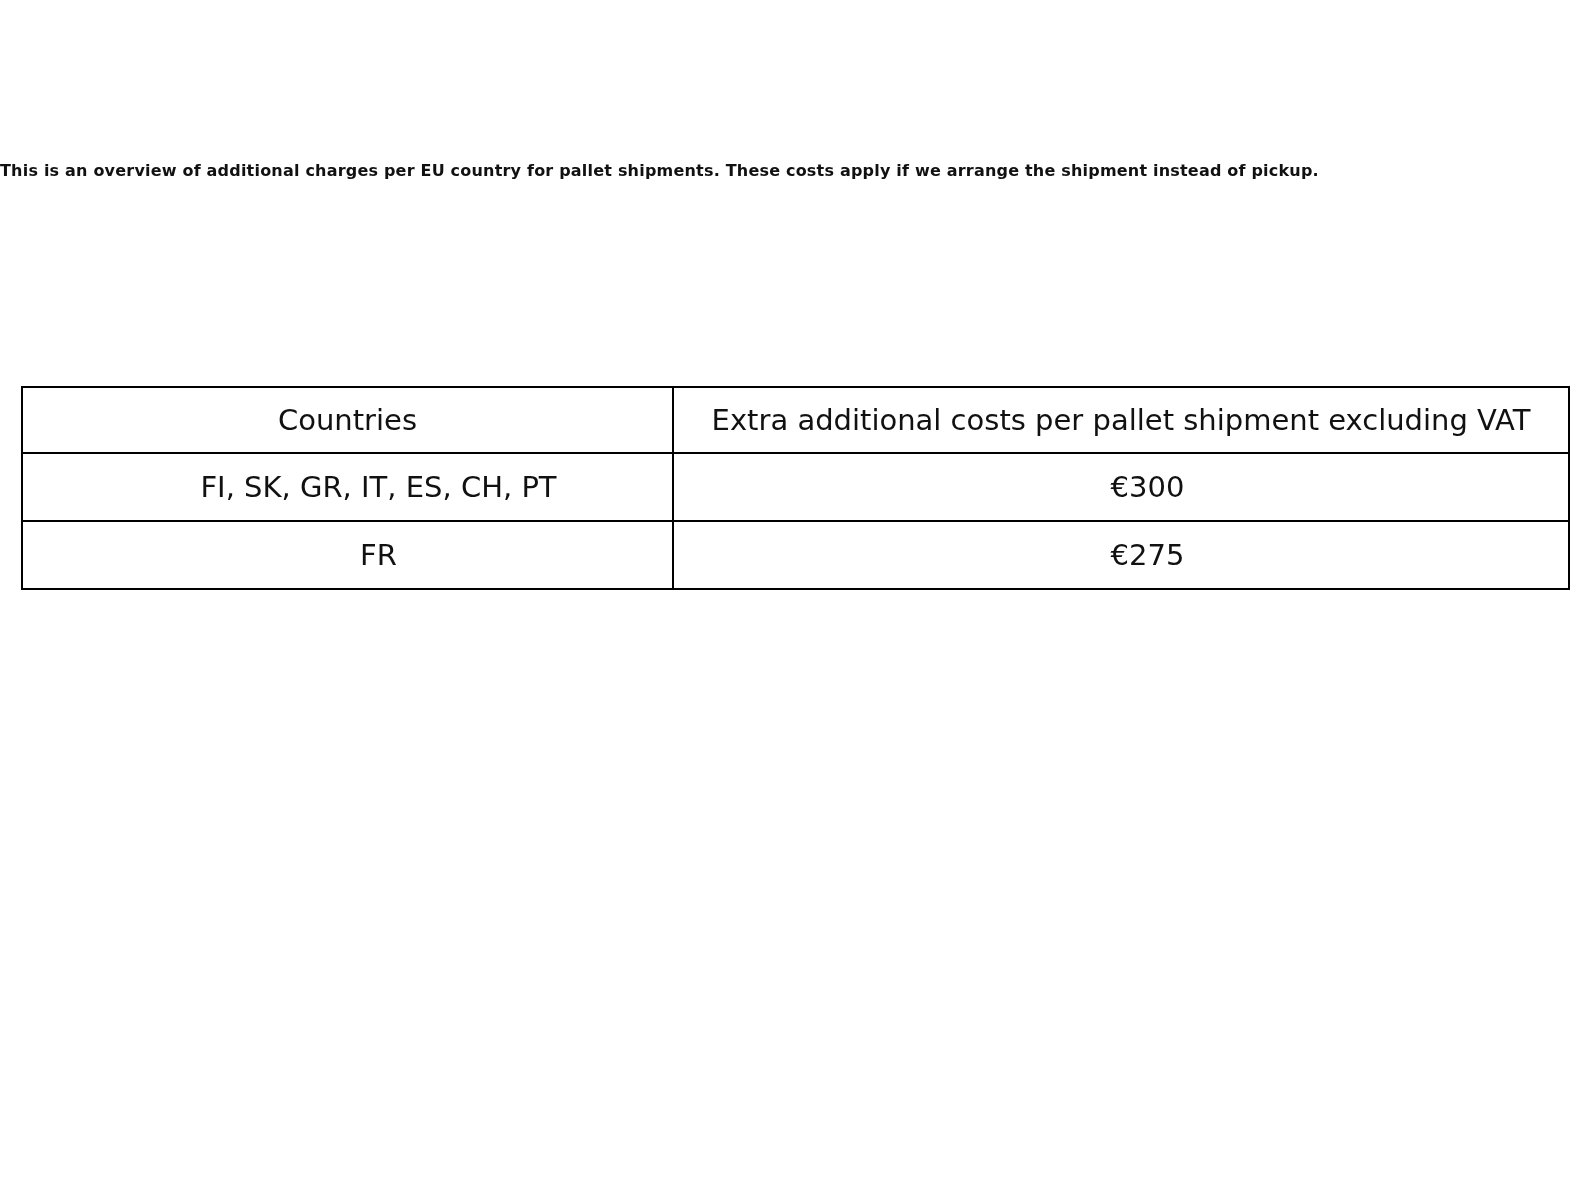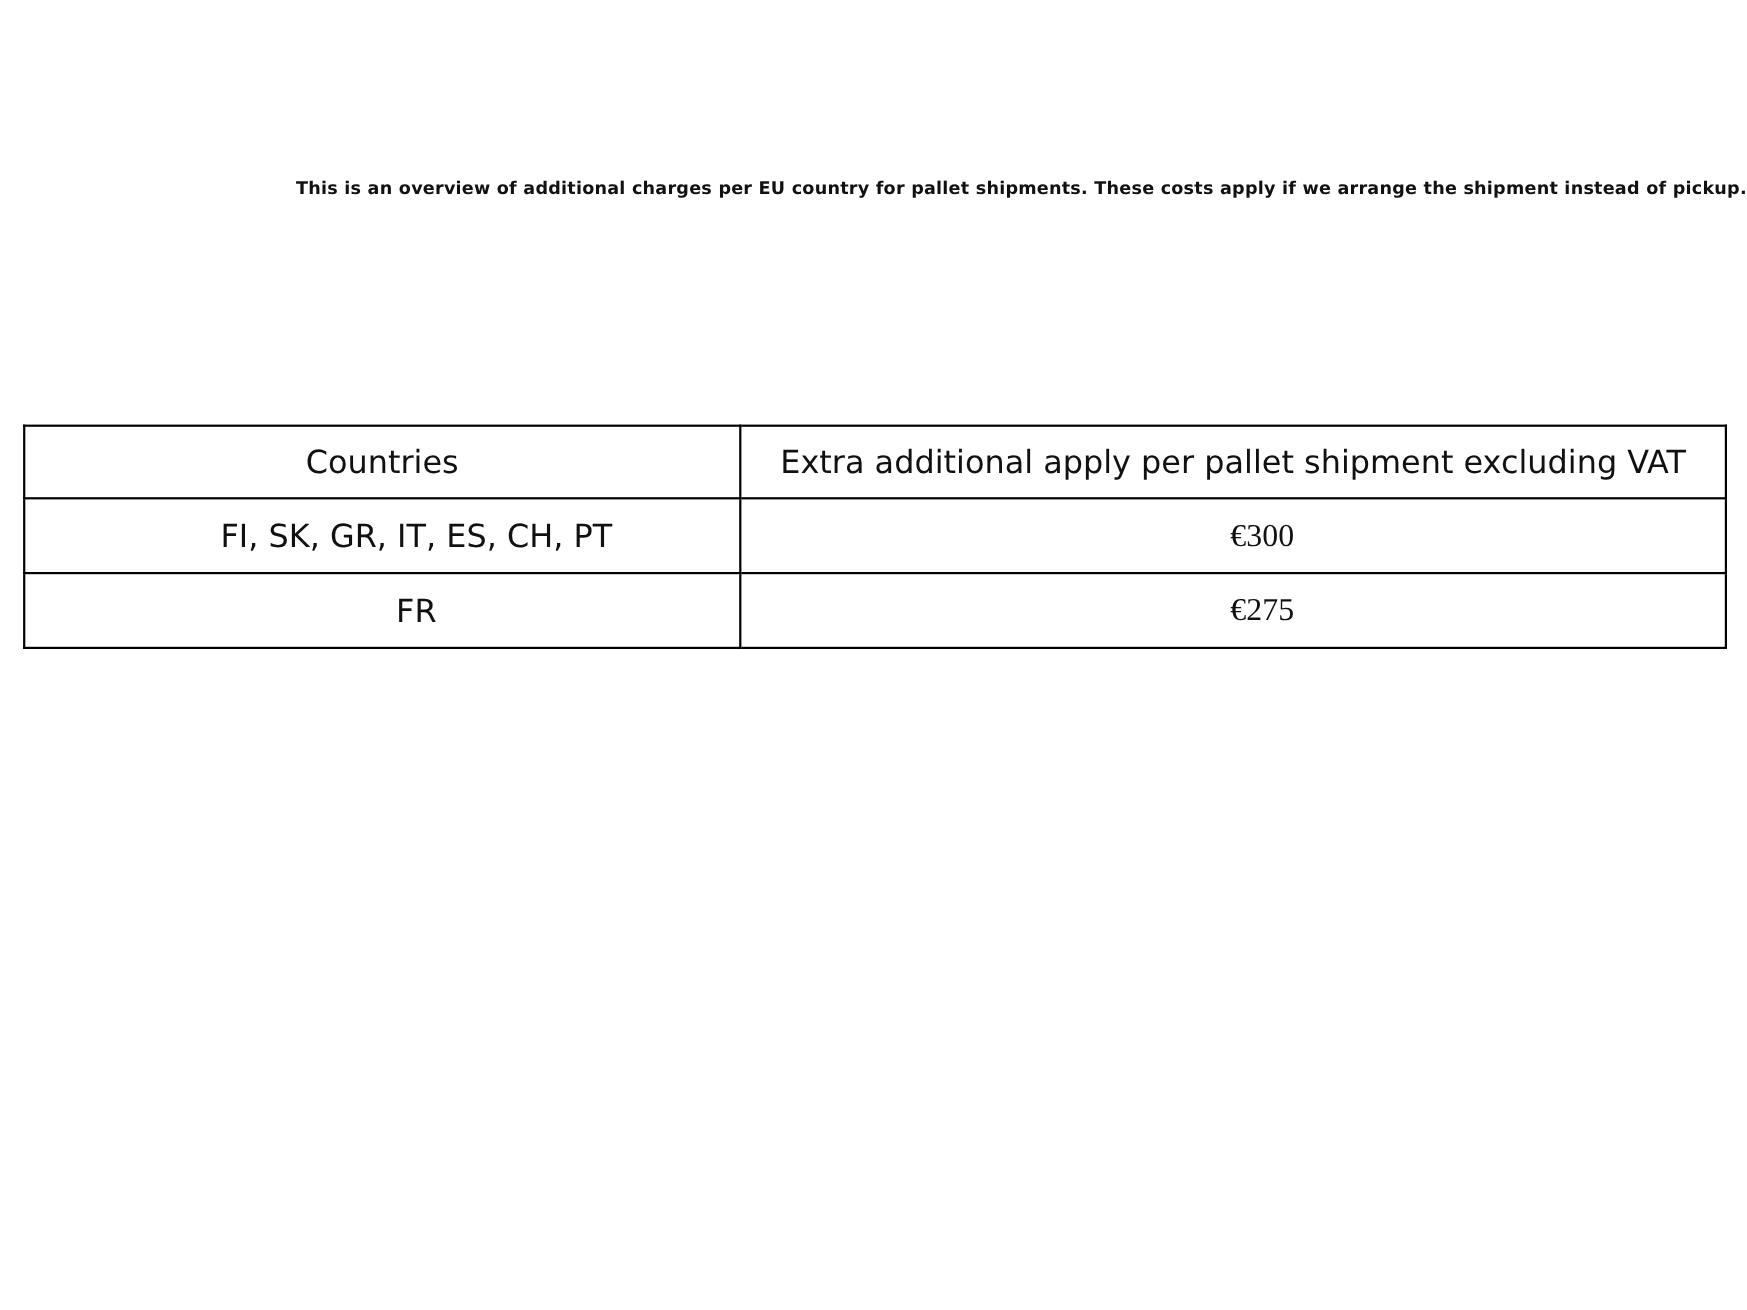--- a/index.html
+++ b/index.html
@@ -13,21 +13,21 @@
     position: relative;
     font-family: "DejaVu Sans", sans-serif;
     color: #111111;
   }
   .intro {
     position: absolute;
     top: 161px;
     left: 0;
     width: 100%;
     margin: 0;
-    text-align: right;
+    text-align: left;
     font-size: 16px;
     font-weight: bold;
     letter-spacing: 0.2px;
     color: #111111;
   }
   table.charges-table {
     position: absolute;
     left: 21px;
     top: 386px;
     width: 1547px;
@@ -52,39 +52,38 @@
   }
   .charges-table td {
     height: 66px;
     text-align: center;
   }
   td.cell-countries {
     padding-left: 62px;
   }
   td.cell-cost {
     padding-left: 53px;
-    font-family: Liberation Serif, serif;
   }
 </style>
 </head>
 <body>
 
 <div class="page">
 
   <p class="intro">This is an overview of additional charges per EU country for pallet shipments. These costs apply if we arrange the shipment instead of pickup.</p>
 
   <table class="charges-table">
     <colgroup>
       <col style="width:651px">
       <col style="width:896px">
     </colgroup>
     <thead>
       <tr>
         <th class="col-countries">Countries</th>
-        <th class="col-costs">Extra additional apply per pallet shipment excluding VAT</th>
+        <th class="col-costs">Extra additional costs per pallet shipment excluding VAT</th>
       </tr>
     </thead>
     <tbody>
       <tr>
         <td class="cell-countries">FI, SK, GR, IT, ES, CH, PT</td>
         <td class="cell-cost">€300</td>
       </tr>
       <tr>
         <td class="cell-countries">FR</td>
         <td class="cell-cost">€275</td>

